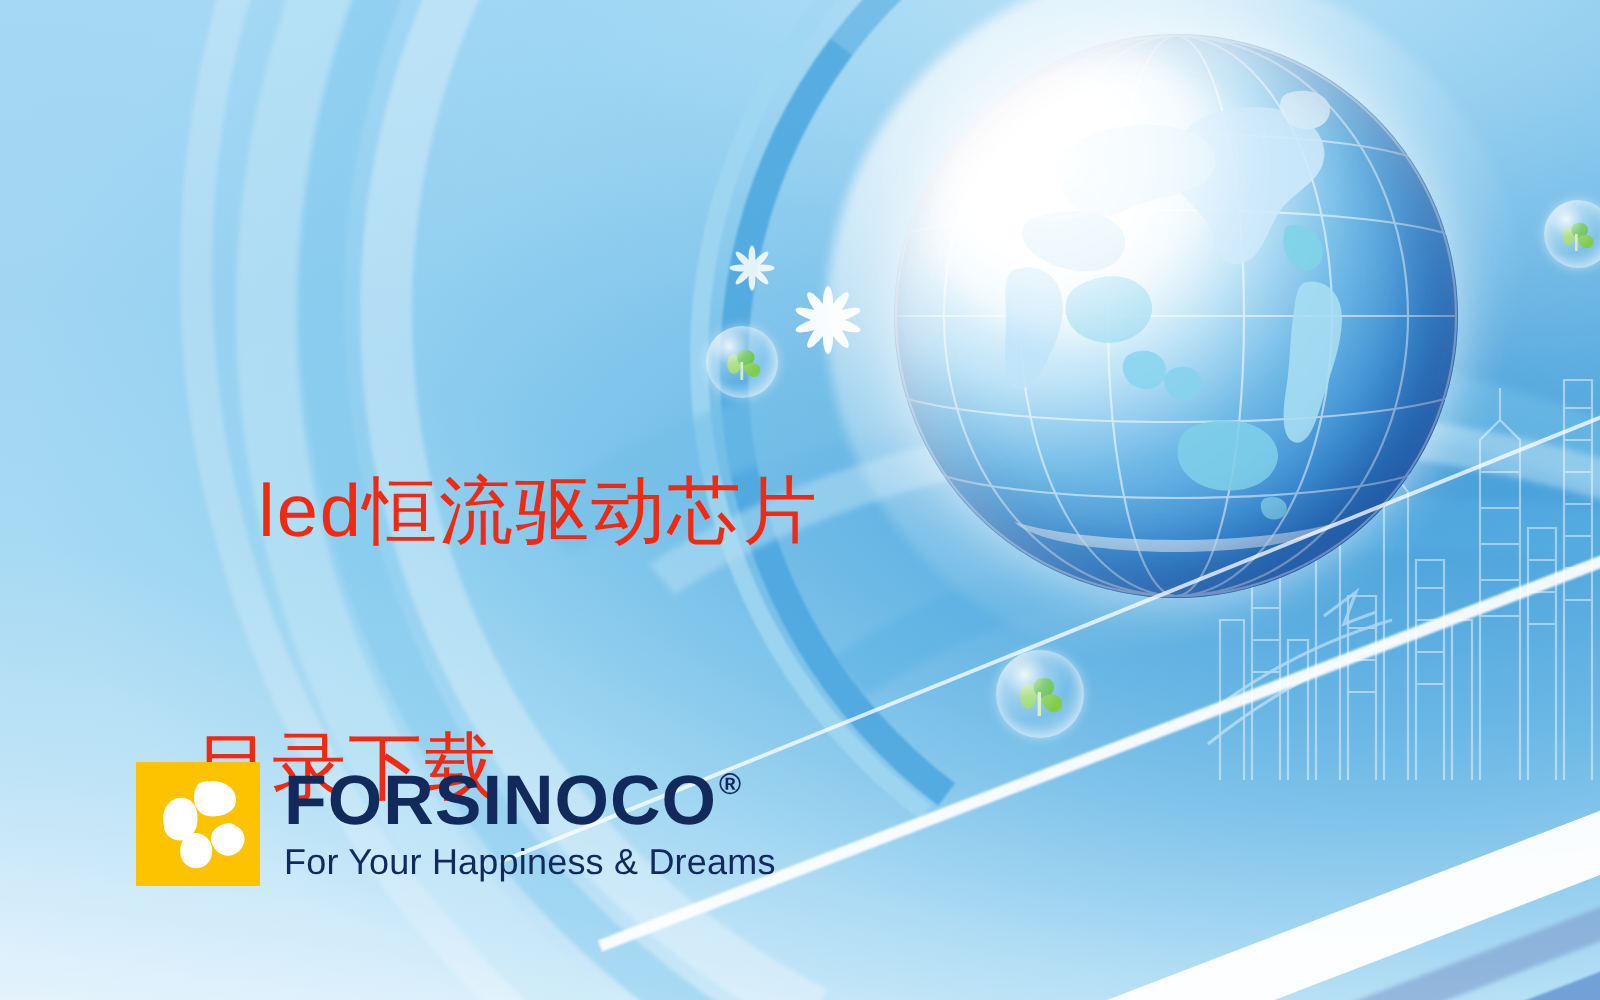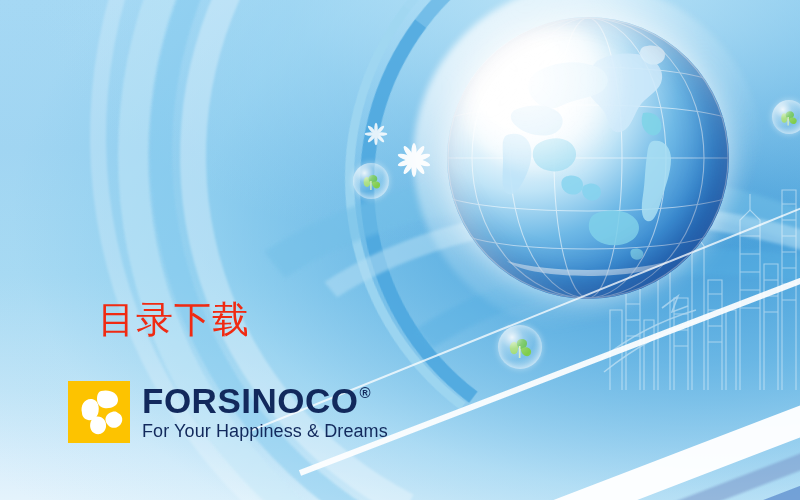--- a/index.html
+++ b/index.html
@@ -439,20 +439,21 @@
     <svg viewBox="0 0 44 44" style="position:absolute;inset:0;">
       <ellipse cx="16" cy="23" rx="4.2" ry="6.2" fill="#8fd45c"></ellipse>
       <path d="M22 24 C 17 20, 18 14, 24 14 C 30 14, 31 21, 25 24 Z" fill="#4fb83a"></path>
       <path d="M23 24 C 28 20, 34 23, 33 28 C 32 33, 24 32, 23 25 Z" fill="#76c93f"></path>
       <rect x="20.8" y="21" width="1.7" height="12" fill="#d6ecba"></rect>
     </svg>
     <div class="bubble-skin"></div>
   </div>
 
   <div class="headline">
+    <span>led恒流驱动芯片</span>
     <span class="line-2">目录下载</span>
   </div>
 
   <div class="logo">
     <div class="logo-mark">
       <svg viewBox="0 0 62 62" width="62" height="62">
         <g fill="#ffffff">
           <path d="M33 10 C 42 8, 50 12, 50 19 C 50 25, 43 28, 36 27 C 31 26, 29 22, 29 18 C 29 14, 30 11, 33 10 Z"></path>
           <path d="M12 26 C 10 18, 15 11, 22 12 C 28 13, 30 20, 28 27 C 26 32, 22 34, 18 33 C 14 32, 12 29, 12 26 Z" transform="translate(2,6)"></path>
           <path d="M50 32 C 55 34, 56 41, 51 45 C 46 49, 40 46, 38 41 C 36 36, 40 32, 44 31 C 47 30, 49 31, 50 32 Z"></path>

